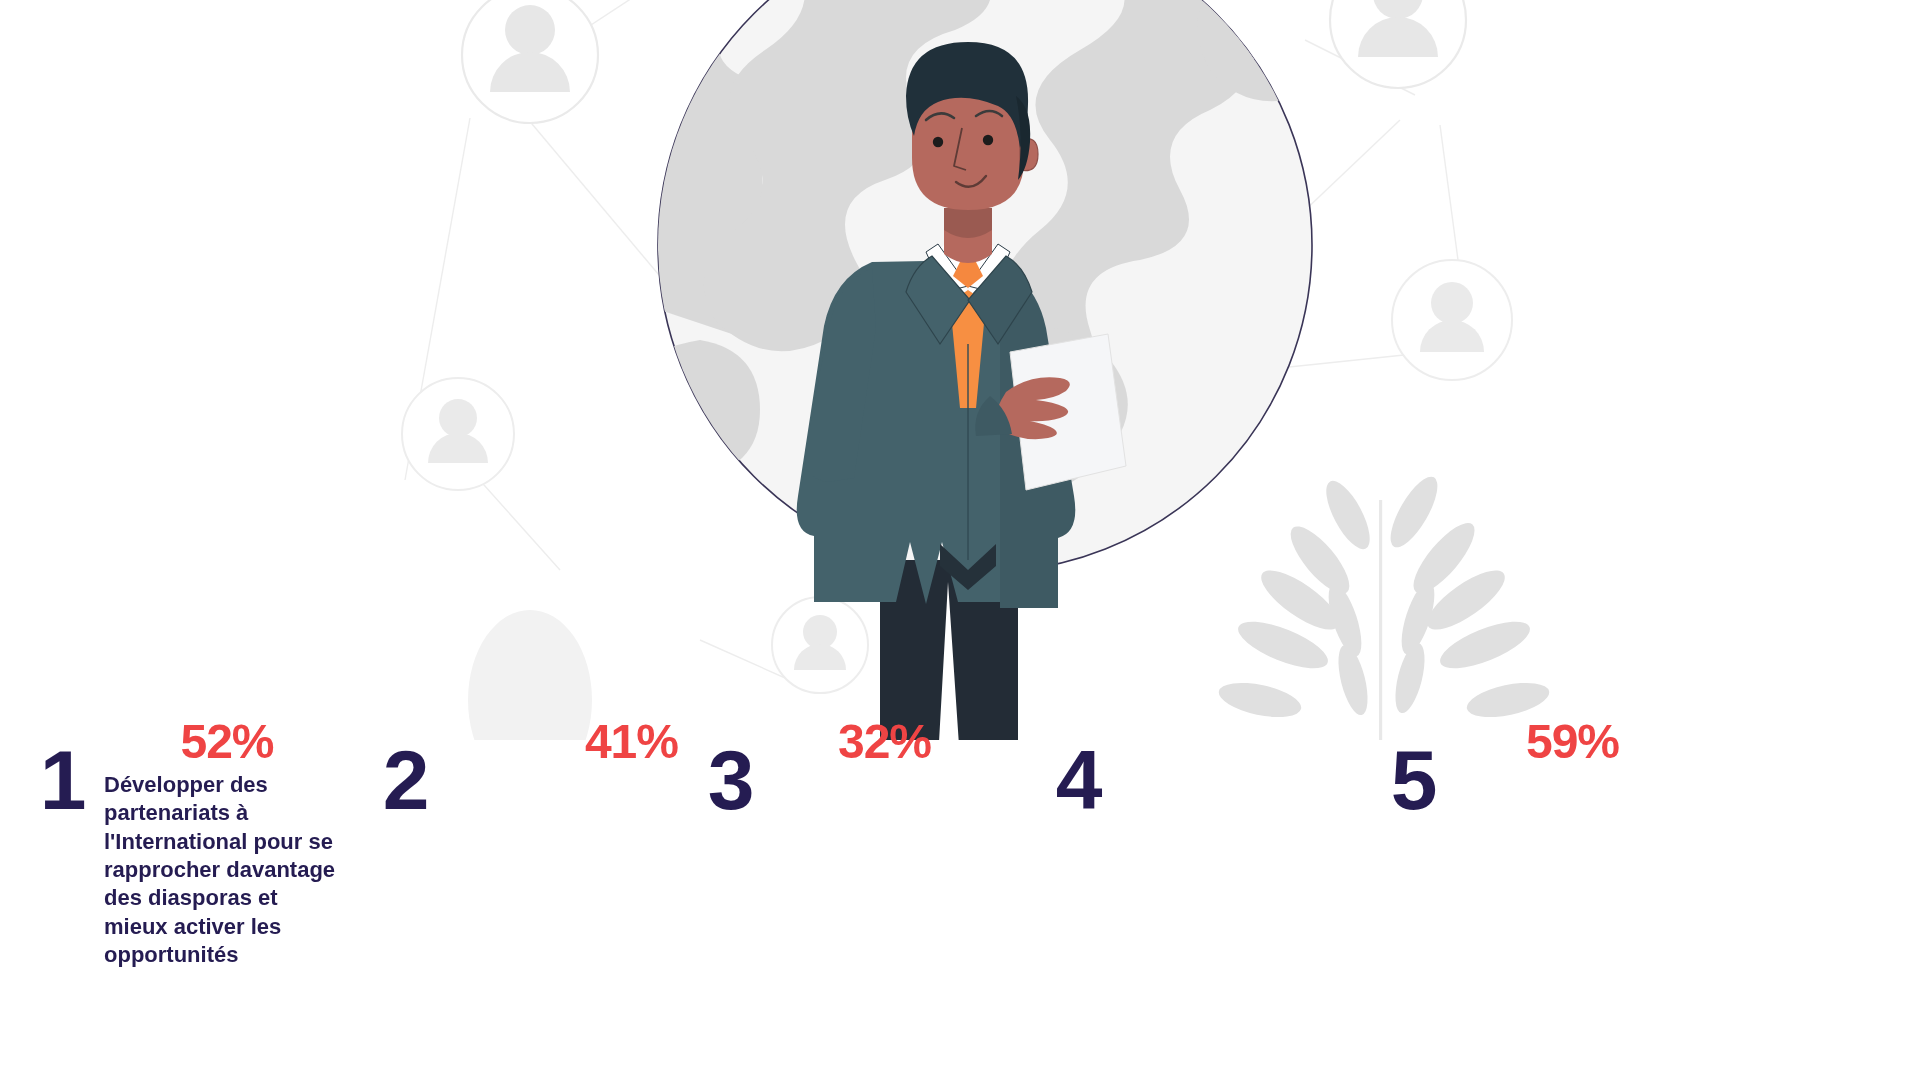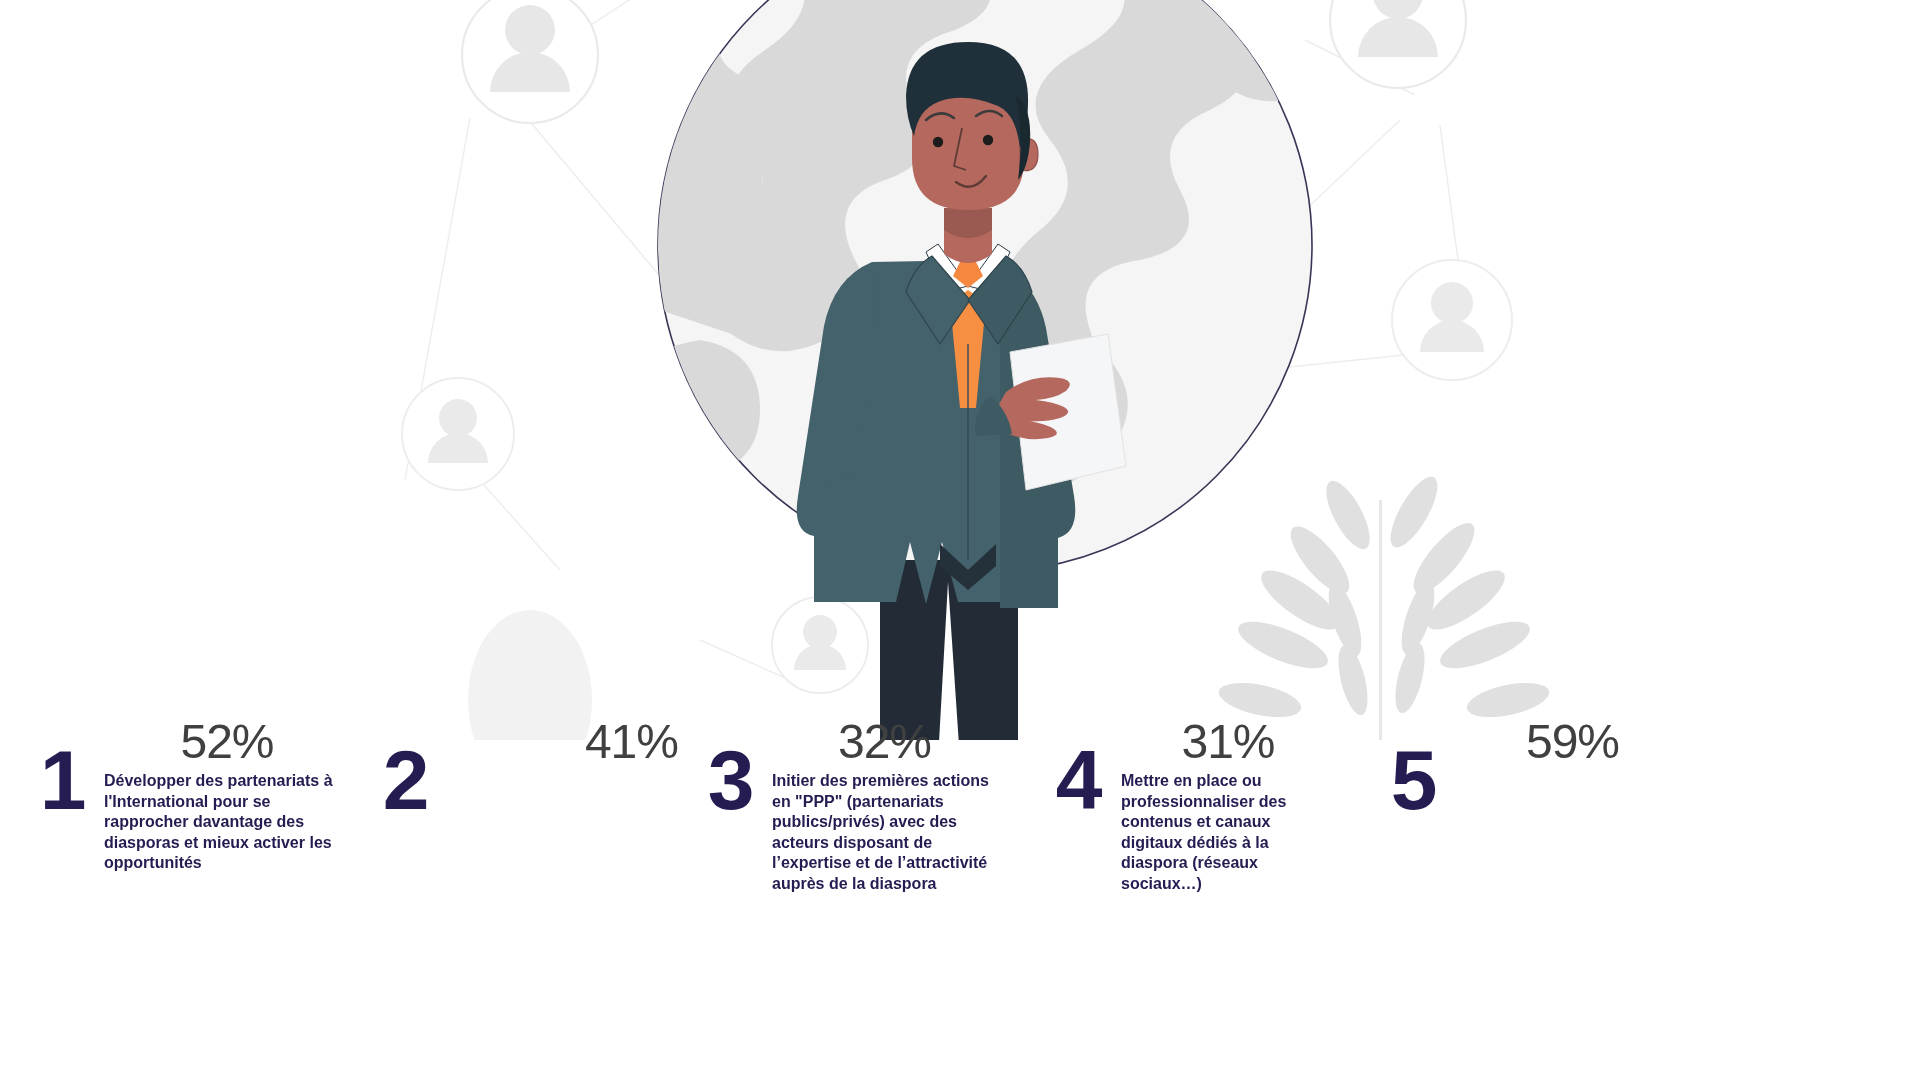--- a/index.html
+++ b/index.html
@@ -38,29 +38,29 @@
     margin-top:24px;
     flex:0 0 auto;
     text-align:center;
   }
   .stat-body {
     display:flex; flex-direction:column;
     margin-left:14px;
   }
   .pct {
     font-size:48px;
-    font-weight:normal;
-    color:#404040;
+    font-weight:bold;
+    color:#ef4444;
     line-height:1.02;
     letter-spacing:-1px;
     text-align:center;
     margin-bottom:4px;
   }
   .stat-desc {
-    font-size:16px;
+    font-size:22px;
     font-weight:bold;
     color:#251C52;
     line-height:1.29;
   }
 
   
   .item-1 { width:320px; }
   .item-1 .rank-number { width:56px; }
   .item-1 .stat-body { width:240px; }
   .item-1 .pct { margin-left:6px; }
@@ -275,32 +275,27 @@
         <div class="pct">41%</div>
       </div>
     </div>
 
     <div class="spacer-b"></div>
 
     <div class="stat-item item-3">
       <div class="rank-number">3</div>
       <div class="stat-body">
         <div class="pct">32%</div>
-        <div class="stat-desc">Initier des premières actions en "PPP" (partenariats publics/privés) avec des acteurs disposant de l’expertise et de l’attractivité auprès de la diaspora</div>
       </div>
     </div>
 
     <div class="spacer-c"></div>
 
     <div class="stat-item item-4">
       <div class="rank-number">4</div>
-      <div class="stat-body">
-        <div class="pct">31%</div>
-        <div class="stat-desc">Mettre en place ou professionnaliser des contenus et canaux digitaux dédiés à la diaspora (réseaux sociaux…)</div>
-      </div>
     </div>
 
     <div class="spacer-d"></div>
 
     <div class="stat-item item-5">
       <div class="rank-number">5</div>
       <div class="stat-body">
         <div class="pct">59%</div>
       </div>
     </div>

